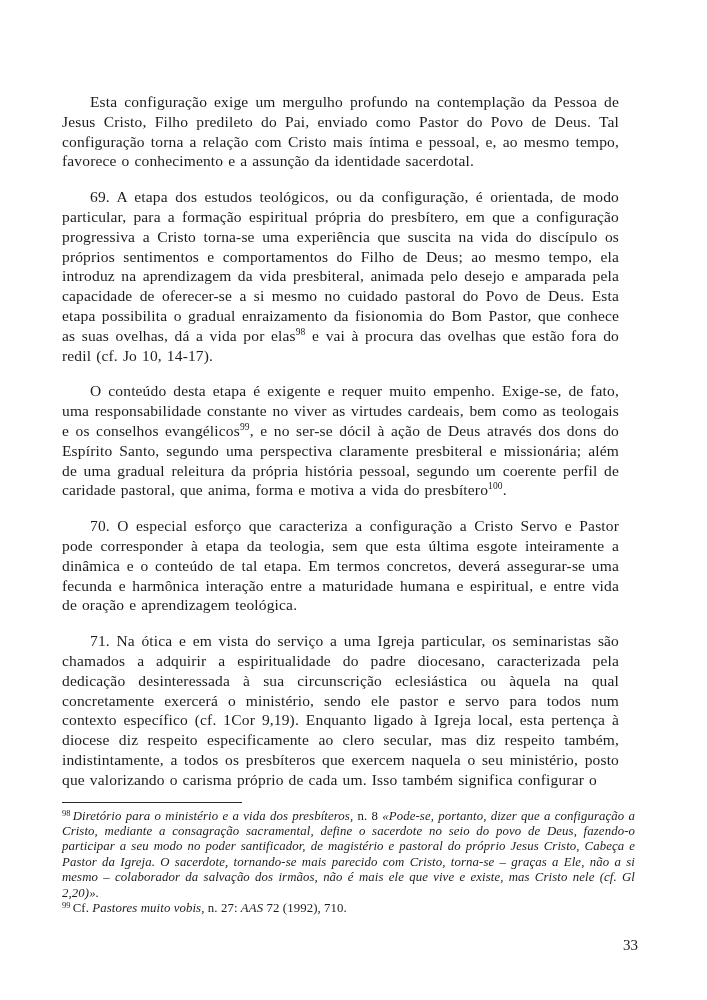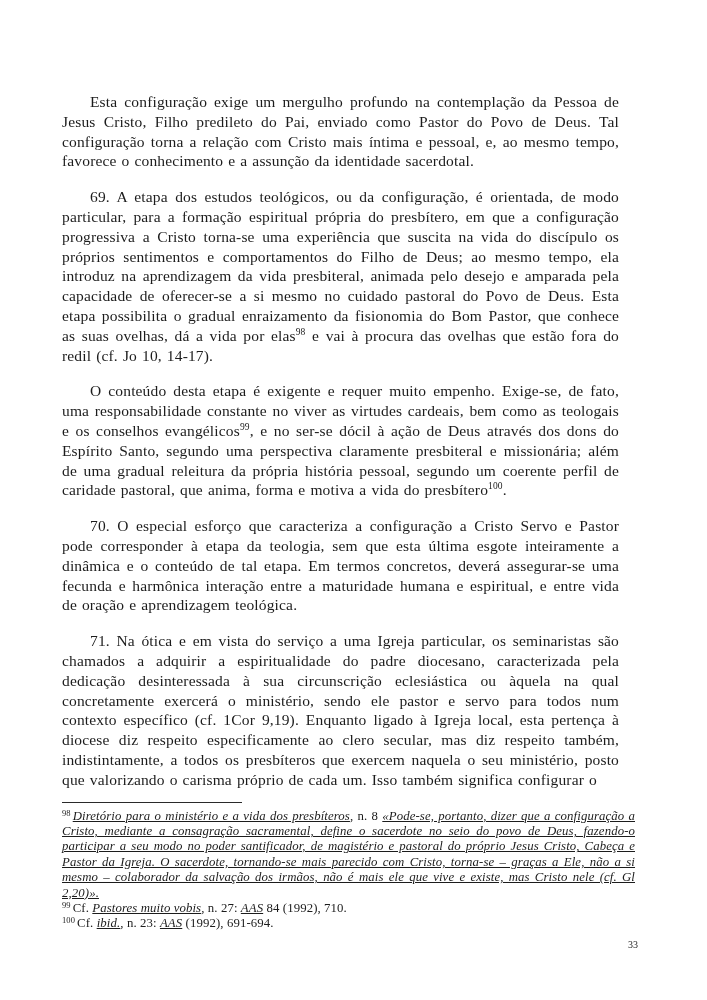--- a/index.html
+++ b/index.html
@@ -49,43 +49,42 @@
     letter-spacing: 0.1px;
   }
   .footnote sup {
     font-size: 8.5px;
     line-height: 0;
     vertical-align: baseline;
     position: relative;
     top: -4px;
     margin-right: 2px;
   }
-  .footnote i { font-style: italic; text-decoration: underline; }
+  .footnote i { font-style: italic; }
   .page-number {
     position: absolute;
     top: 936px;
     right: 69px;
-    font-size: 10px;
+    font-size: 15px;
     line-height: 18px;
     color: #1c1c1c;
   }
 </style>
 </head>
 <body>
 
 <div class="page-block">
   <div>
     <p class="body-para"><span>Esta configuração exige um mergulho profundo na contemplação da Pessoa de Jesus Cristo, Filho predileto do Pai, enviado como Pastor do Povo de Deus. Tal configuração torna a relação com Cristo mais íntima e pessoal, e, ao mesmo tempo, favorece o conhecimento e a assunção da identidade sacerdotal.</span></p>
     <p class="body-para"><span>69. A etapa dos estudos teológicos, ou da configuração, é orientada, de modo particular, para a formação espiritual própria do presbítero, em que a configuração progressiva a Cristo torna-se uma experiência que suscita na vida do discípulo os próprios sentimentos e comportamentos do Filho de Deus; ao mesmo tempo, ela introduz na aprendizagem da vida presbiteral, animada pelo desejo e amparada pela capacidade de oferecer-se a si mesmo no cuidado pastoral do Povo de Deus. Esta etapa possibilita o gradual enraizamento da fisionomia do Bom Pastor, que conhece as suas ovelhas, dá a vida por elas</span><sup>98</sup><span> e vai à procura das ovelhas que estão fora do redil (cf. Jo 10, 14-17).</span></p>
     <p class="body-para"><span>O conteúdo desta etapa é exigente e requer muito empenho. Exige-se, de fato, uma responsabilidade constante no viver as virtudes cardeais, bem como as teologais e os conselhos evangélicos</span><sup>99</sup><span>, e no ser-se dócil à ação de Deus através dos dons do Espírito Santo, segundo uma perspectiva claramente presbiteral e missionária; além de uma gradual releitura da própria história pessoal, segundo um coerente perfil de caridade pastoral, que anima, forma e motiva a vida do presbítero</span><sup>100</sup><span>.</span></p>
     <p class="body-para"><span>70. O especial esforço que caracteriza a configuração a Cristo Servo e Pastor pode corresponder à etapa da teologia, sem que esta última esgote inteiramente a dinâmica e o conteúdo de tal etapa. Em termos concretos, deverá assegurar-se uma fecunda e harmônica interação entre a maturidade humana e espiritual, e entre vida de oração e aprendizagem teológica.</span></p>
     <p class="body-para"><span>71. Na ótica e em vista do serviço a uma Igreja particular, os seminaristas são chamados a adquirir a espiritualidade do padre diocesano, caracterizada pela dedicação desinteressada à sua circunscrição eclesiástica ou àquela na qual concretamente exercerá o ministério, sendo ele pastor e servo para todos num contexto específico (cf. 1Cor 9,19). Enquanto ligado à Igreja local, esta pertença à diocese diz respeito especificamente ao clero secular, mas diz respeito também, indistintamente, a todos os presbíteros que exercem naquela o seu ministério, posto que valorizando o carisma próprio de cada um. Isso também significa configurar o</span></p>
   </div>
 
   <div class="footnotes-section">
     <div class="fn-rule"></div>
     <div class="footnote"><sup>98</sup><i>Diretório para o ministério e a vida dos presbíteros</i><span>, n. 8 </span><i>«Pode-se, portanto, dizer que a configuração a Cristo, mediante a consagração sacramental, define o sacerdote no seio do povo de Deus, fazendo-o participar a seu modo no poder santificador, de magistério e pastoral do próprio Jesus Cristo, Cabeça e Pastor da Igreja. O sacerdote, tornando-se mais parecido com Cristo, torna-se – graças a Ele, não a si mesmo – colaborador da salvação dos irmãos, não é mais ele que vive e existe, mas Cristo nele (cf. Gl 2,20)».</i></div>
-    <div class="footnote"><sup>99</sup><span>Cf. </span><i>Pastores muito vobis</i><span>, n. 27: </span><i>AAS</i><span> 84 (1992), 710.</span></div>
-    <div class="footnote"><sup>100</sup><span>Cf. </span><i>ibid.</i><span>, n. 23: </span><i>AAS</i><span> (1992), 691-694.</span></div>
+    <div class="footnote"><sup>99</sup><span>Cf. </span><i>Pastores muito vobis</i><span>, n. 27: </span><i>AAS</i><span> 72 (1992), 710.</span></div>
   </div>
 </div>
 
 <div class="page-number">33</div>
 
 </body></html>

